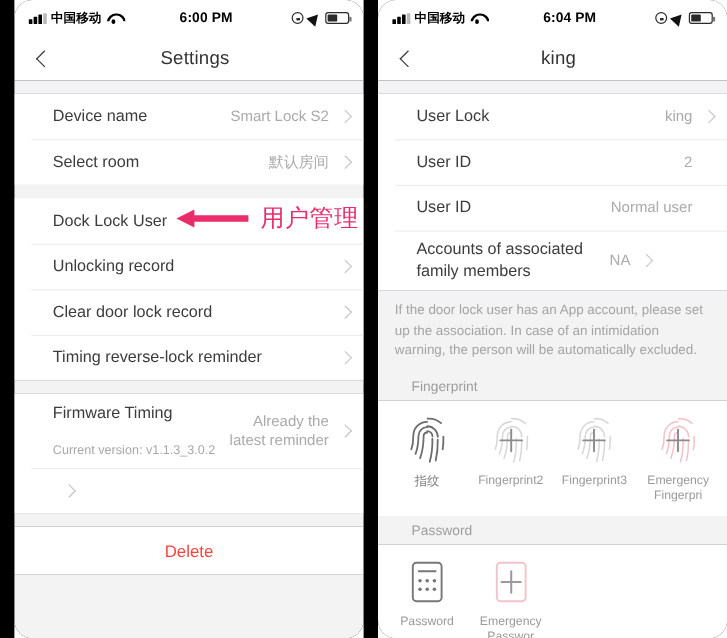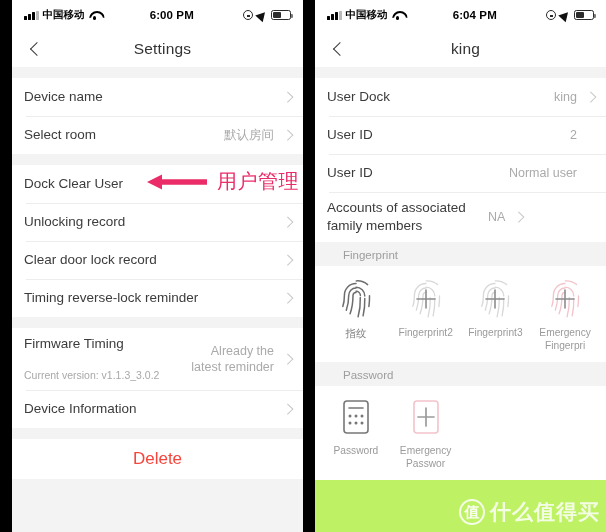--- a/index.html
+++ b/index.html
@@ -27,22 +27,23 @@
     background: #ffffff;
     overflow: hidden;
   }
   .phone-left  { width: 291px; margin-left: 12px; }
   .gutter      { width: 12px; background: #000; flex: 0 0 12px; }
   .phone-right { width: 291px; }
 
   .screen {
     position: absolute;
     inset: 0;
-    background: #bef264;
+    background: #0f172a;
     overflow: hidden;
+    border-radius: 15px;
   }
 
   
   .statusbar {
     height: 30px;
     display: flex;
     align-items: center;
     padding: 0 12px;
     background: #ffffff;
     font-size: 11px;
@@ -136,21 +137,21 @@
   .gap { background: #f3f3f3; }
   .gap-11 { height: 11px; }
 
   .group { background: #ffffff; }
 
   .row {
     position: relative;
     display: flex;
     align-items: center;
     min-height: 38px;
-    padding: 7px 12px 7px 12px;
+    padding: 7px 12px 7px 32px;
     background: #fff;
   }
   .row + .row::before {
     content: "";
     position: absolute;
     left: 14px; right: 0; top: 0;
     height: 1px;
     background: #ededed;
   }
   .row-label {
@@ -192,21 +193,21 @@
     color: #b0b0b0;
     margin-left: 6px;
   }
 
   
   .delete-row {
     background: #fff;
     height: 40px;
     display: flex; align-items: center; justify-content: center;
   }
-  .delete-label { color: #f5453c; font-size: 17px; }
+  .delete-label { color: #f5453c; font-size: 14px; }
 
   
   .note {
     background: #f3f3f3;
     padding: 9px 14px 10px 14px;
     font-size: 11.2px;
     line-height: 1.45;
     color: #a4a4a4;
   }
   .section-head {
@@ -324,34 +325,35 @@
       <div class="navbar">
         <div class="nav-back"></div>
         <div class="nav-title">Settings</div>
       </div>
 
       <div class="gap gap-11"></div>
 
       <div class="group">
         <div class="row">
           <div class="row-label">Device name</div>
+          <div class="row-value">Smart Lock S2</div>
           <div class="chev"></div>
         </div>
         <div class="row">
           <div class="row-label">Select room</div>
           <div class="row-value">默认房间</div>
           <div class="chev"></div>
         </div>
       </div>
 
       <div class="gap gap-11"></div>
 
       <div class="group">
         <div class="row">
-          <div class="row-label">Dock Clear User</div>
+          <div class="row-label">Dock Lock User</div>
           <div class="badge-count">2</div>
           <div class="chev"></div>
         </div>
         <div class="row">
           <div class="row-label">Unlocking record</div>
           <div class="chev"></div>
         </div>
         <div class="row">
           <div class="row-label">Clear door lock record</div>
           <div class="chev"></div>
@@ -368,21 +370,20 @@
         <div class="row">
           <div style="flex:1">
             <div class="row-label">Firmware Timing</div>
             <div class="row-sub">Current version: v1.1.3_3.0.2</div>
           </div>
           <div class="row-value">Already the
 latest reminder</div>
           <div class="chev"></div>
         </div>
         <div class="row">
-          <div class="row-label">Device Information</div>
           <div class="chev"></div>
         </div>
       </div>
 
       <div class="gap gap-11"></div>
 
       <div class="delete-row">
         <span class="delete-label">Delete</span>
       </div>
 
@@ -424,41 +425,42 @@
 
       <div class="navbar">
         <div class="nav-back"></div>
         <div class="nav-title">king</div>
       </div>
 
       <div class="gap gap-11"></div>
 
       <div class="group">
         <div class="row">
-          <div class="row-label">User Dock</div>
+          <div class="row-label">User Lock</div>
           <div class="row-value">king</div>
           <div class="chev"></div>
         </div>
         <div class="row">
           <div class="row-label">User ID</div>
           <div class="row-value">2</div>
           <div class="chev hidden"></div>
         </div>
         <div class="row">
           <div class="row-label">User ID</div>
           <div class="row-value">Normal user</div>
           <div class="chev hidden"></div>
         </div>
         <div class="row">
           <div class="row-label" style="max-width:155px">Accounts of associated family members</div>
           <div class="row-value">NA</div>
           <div class="chev"></div>
         </div>
       </div>
 
+      <div class="note">If the door lock user has an App account, please set up the association. In case of an intimidation warning, the person will be automatically excluded.</div>
 
       <div class="section-head">Fingerprint</div>
 
       <div class="tile-grid">
 
         <div class="tile">
           <svg class="fp" viewBox="0 0 36 42">
             <g fill="none" stroke="#6d6d6d" stroke-width="1.5" stroke-linecap="round">
               <path d="M18 5.5c-6.6 0-11.6 5.3-11.6 12 0 3.8-.4 7.6-1.6 10.9"></path>
               <path d="M18 10c-4.2 0-7.3 3.4-7.3 7.6 0 5.2-.7 10.2-2.4 14.6"></path>

